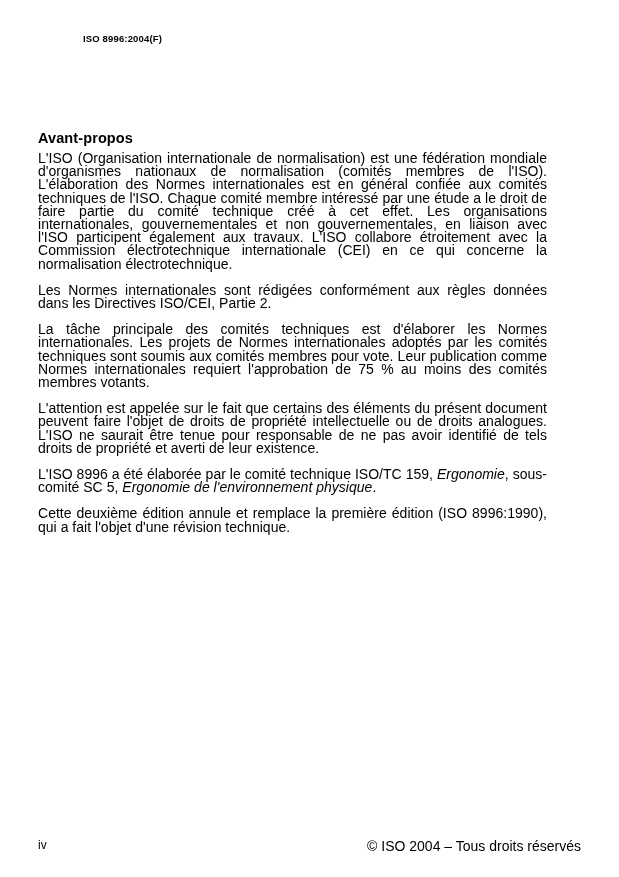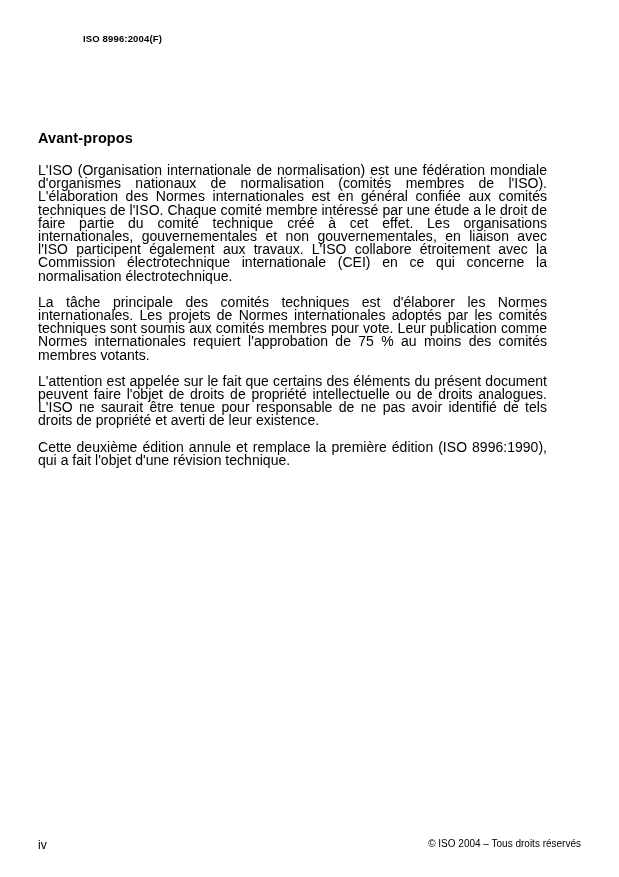--- a/index.html
+++ b/index.html
@@ -33,21 +33,21 @@
   }
   .content {
     position: absolute;
     left: 38px;
     top: 130px;
     width: 509px;
   }
   .section-title {
     font-size: 14.5px;
     font-weight: bold;
-    margin: 0 0 18px 0;
+    margin: 0 0 6px 0;
     letter-spacing: 0.1px;
   }
   p.body-text {
     font-size: 14px;
     line-height: 13.2px;
     text-align: justify;
     margin: 0 0 13px 0;
     letter-spacing: 0.02px;
   }
   p.body-text:last-child {
@@ -59,42 +59,44 @@
   .footer-left {
     position: absolute;
     left: 38px;
     top: 838px;
     font-size: 12px;
   }
   .footer-right {
     position: absolute;
     right: 38px;
     top: 838px;
-    font-size: 10px;
+    font-size: 14px;
     text-align: right;
   }
 </style>
 </head>
 <body>
 
 <div class="page">
 
   <div class="header">ISO 8996:2004(F)</div>
 
   <div class="content">
 
     <h1 class="section-title">Avant-propos</h1>
 
     <p class="body-text">L'ISO (Organisation internationale de normalisation) est une fédération mondiale d'organismes nationaux de normalisation (comités membres de l'ISO). L'élaboration des Normes internationales est en général confiée aux comités techniques de l'ISO. Chaque comité membre intéressé par une étude a le droit de faire partie du comité technique créé à cet effet. Les organisations internationales, gouvernementales et non gouvernementales, en liaison avec l'ISO participent également aux travaux. L'ISO collabore étroitement avec la Commission électrotechnique internationale (CEI) en ce qui concerne la normalisation électrotechnique.</p>
 
+    <p class="body-text">Les Normes internationales sont rédigées conformément aux règles données dans les Directives ISO/CEI, Partie 2.</p>
 
     <p class="body-text">La tâche principale des comités techniques est d'élaborer les Normes internationales. Les projets de Normes internationales adoptés par les comités techniques sont soumis aux comités membres pour vote. Leur publication comme Normes internationales requiert l'approbation de 75 % au moins des comités membres votants.</p>
 
     <p class="body-text">L'attention est appelée sur le fait que certains des éléments du présent document peuvent faire l'objet de droits de propriété intellectuelle ou de droits analogues. L'ISO ne saurait être tenue pour responsable de ne pas avoir identifié de tels droits de propriété et averti de leur existence.</p>
 
+    <p class="body-text"><span>L'ISO 8996 a été élaborée par le comité technique ISO/TC 159, </span><span class="italic">Ergonomie</span><span>, sous-comité SC 5, </span><span class="italic">Ergonomie de l'environnement physique</span><span>.</span></p>
 
     <p class="body-text">Cette deuxième édition annule et remplace la première édition (ISO 8996:1990), qui a fait l'objet d'une révision technique.</p>
 
   </div>
 
   <div class="footer-left">iv</div>
   <div class="footer-right">© ISO 2004 – Tous droits réservés</div>
 
 </div>
 

